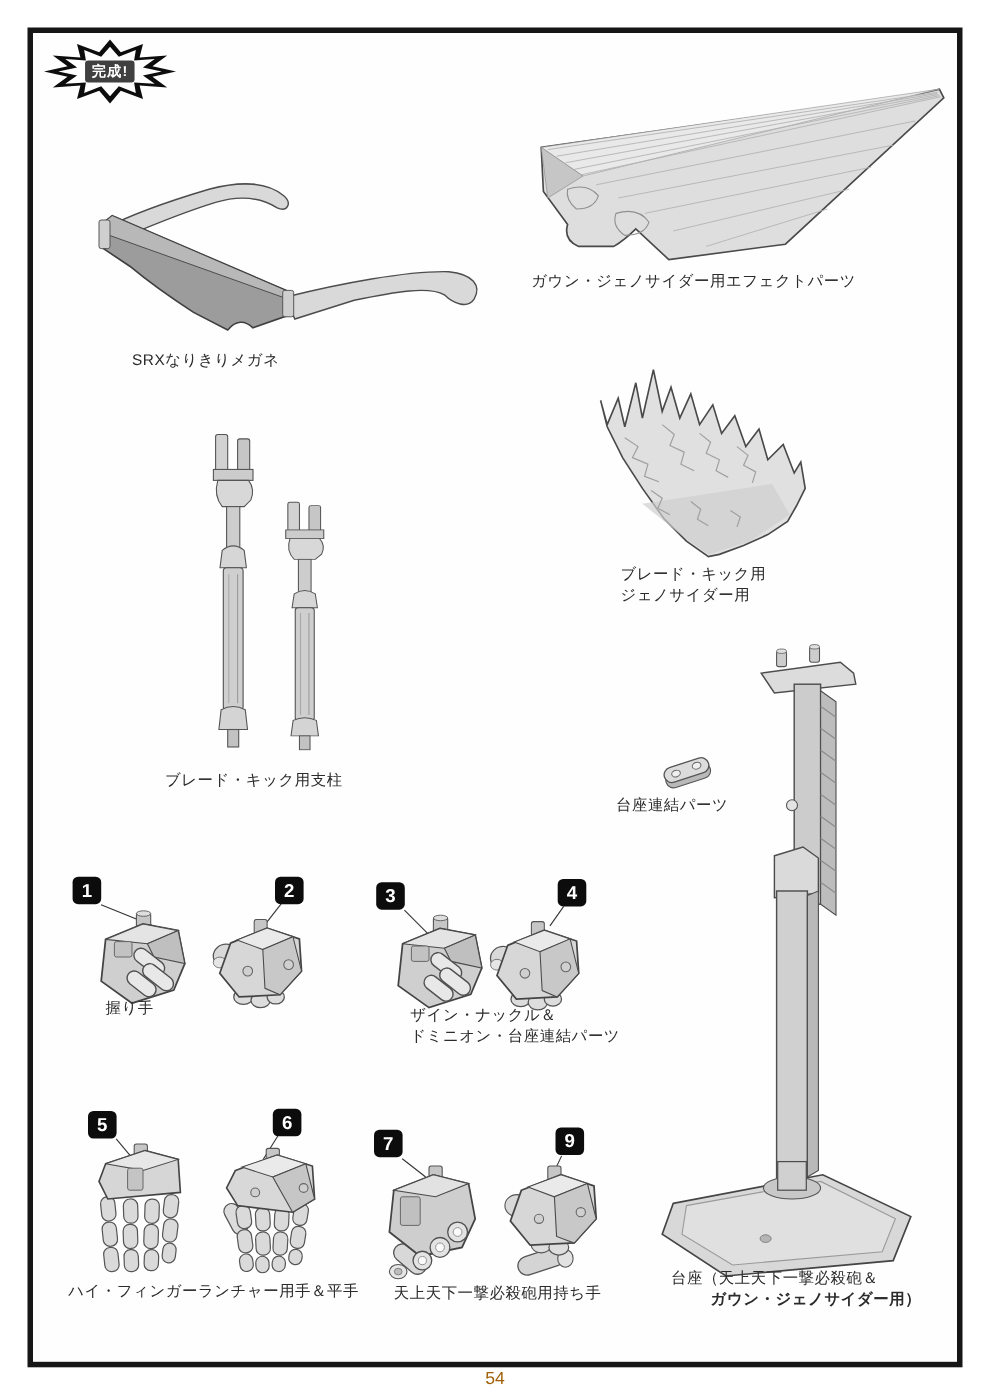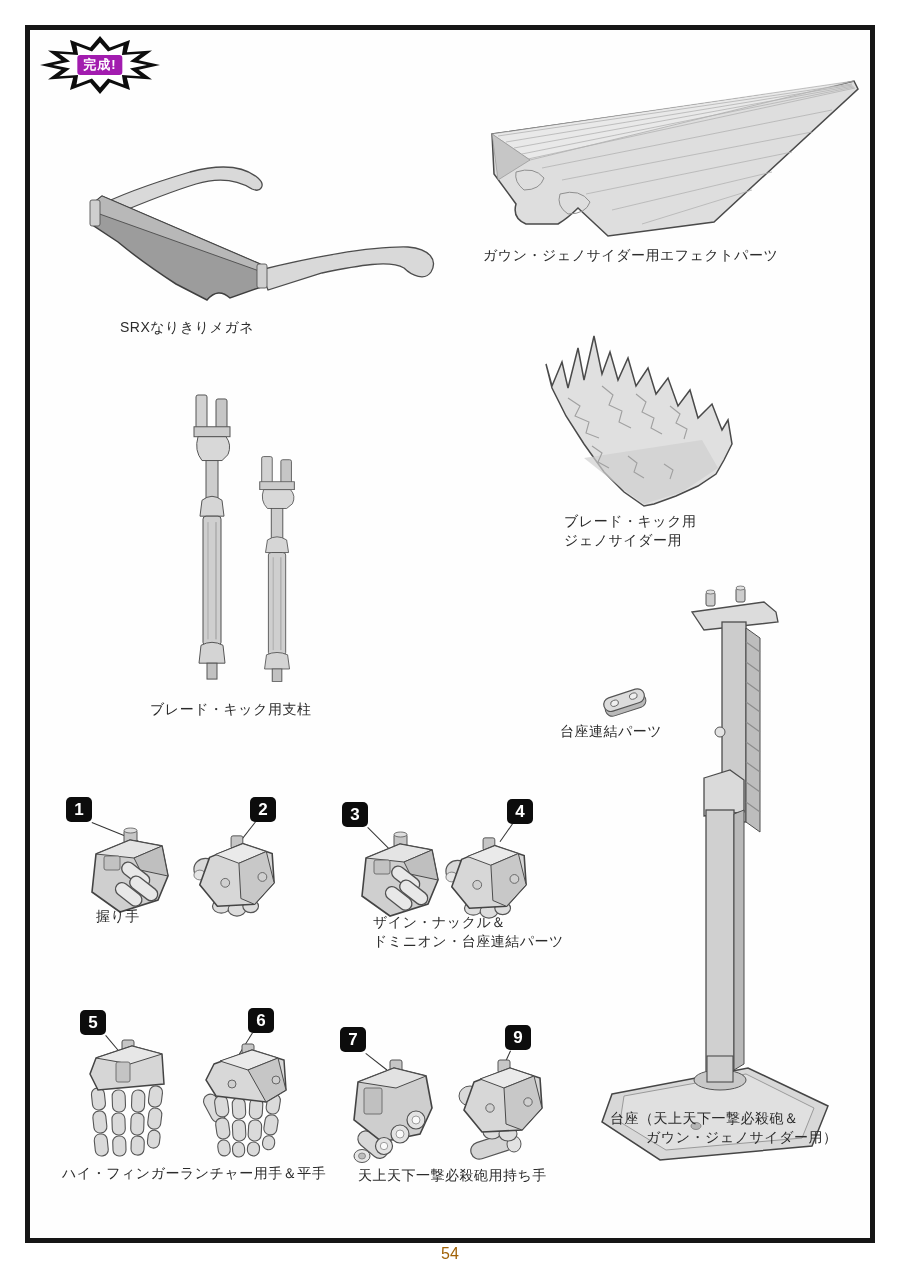--- a/index.html
+++ b/index.html
@@ -9,26 +9,26 @@
          border:5px solid #161616;background:#fefefe;}
   .label{position:absolute;font-size:14px;color:#2b2b2b;letter-spacing:.5px;line-height:19px;}
   .label.center{}
   .label.nowrap{white-space:nowrap;text-align:right;}
   .badge{position:absolute;width:26px;height:25px;background:#0c0c0c;border-radius:5px;
          color:#ffffff;font-weight:bold;font-size:17px;display:flex;align-items:center;
          justify-content:center;}
   .leader{position:absolute;height:0;border-top:1.6px solid #333;transform-origin:0 0;}
   .burst{position:absolute;left:38px;top:34px;width:124px;height:62px;}
   .burst-core{position:absolute;left:50%;top:50%;transform:translate(-50%,-50%);
-         background:#a21caf;color:#fff;font-weight:bold;font-size:13px;
+         background:#404040;color:#fff;font-weight:bold;font-size:13px;
          padding:1px 6px;border-radius:3px;white-space:nowrap;letter-spacing:1px;}
   .pagenum{position:absolute;left:0;right:0;top:1245px;text-align:center;
          font-size:16px;color:#a16207;}
   svg.part{position:absolute;}
-  .indent2{padding-left:36px;display:block;}
+  .indent2{padding-left:36px;display:block;font-weight:bold;}
 </style>
 </head>
 <body>
 
 <div class="page">
   <div class="frame"></div>
 
   <svg width="0" height="0" style="position:absolute">
     <defs>
       <g id="fist-back">
@@ -257,21 +257,21 @@
     <circle cx="124" cy="150" r="5" fill="#e3e3e3" stroke="#555"></circle>
     <path d="M108 196 L134 188 L148 198 L148 230 L108 234 Z" fill="#dadada" stroke="#4d4d4d" stroke-width="1.3"></path>
     <rect x="110" y="228" width="28" height="262" fill="#d0d0d0" stroke="#4d4d4d" stroke-width="1.3"></rect>
     <path d="M138 232 L148 228 L148 482 L138 488 Z" fill="#b9b9b9" stroke="#4d4d4d" stroke-width="1"></path>
     <path d="M16 512 L152 486 L232 524 L216 564 L64 578 L6 540 Z" fill="#d8d8d8" stroke="#454545" stroke-width="1.5"></path>
     <path d="M28 514 L150 492 L218 526 L206 556 L70 568 L24 540 Z" fill="#e0e0e0" stroke="#9a9a9a" stroke-width="1"></path>
     <ellipse cx="100" cy="544" rx="5" ry="3.5" fill="#b5b5b5" stroke="#777" stroke-width="0.8"></ellipse>
     <ellipse cx="124" cy="498" rx="26" ry="10" fill="#c8c8c8" stroke="#555" stroke-width="1"></ellipse>
     <rect x="111" y="474" width="26" height="26" fill="#d0d0d0" stroke="#4d4d4d" stroke-width="1.1"></rect>
   </svg>
-  <div class="label" style="left:610px;top:1109px">
+  <div class="label" style="left:610px;top:1152px">
     <div>台座（天上天下一撃必殺砲＆</div>
     <div class="indent2">ガウン・ジェノサイダー用）</div>
   </div>
 
   <div class="badge" style="left:66px;top:797px">1</div>
   <div class="badge" style="left:250px;top:797px">2</div>
   <div class="leader" style="left:92px;top:822px;width:76px;transform:rotate(22deg)"></div>
   <div class="leader" style="left:256px;top:822px;width:30px;transform:rotate(128deg)"></div>
   <svg class="part" style="left:80px;top:826px" width="100" height="92" viewBox="0 0 100 92">
       <use href="#fist-back"></use>

